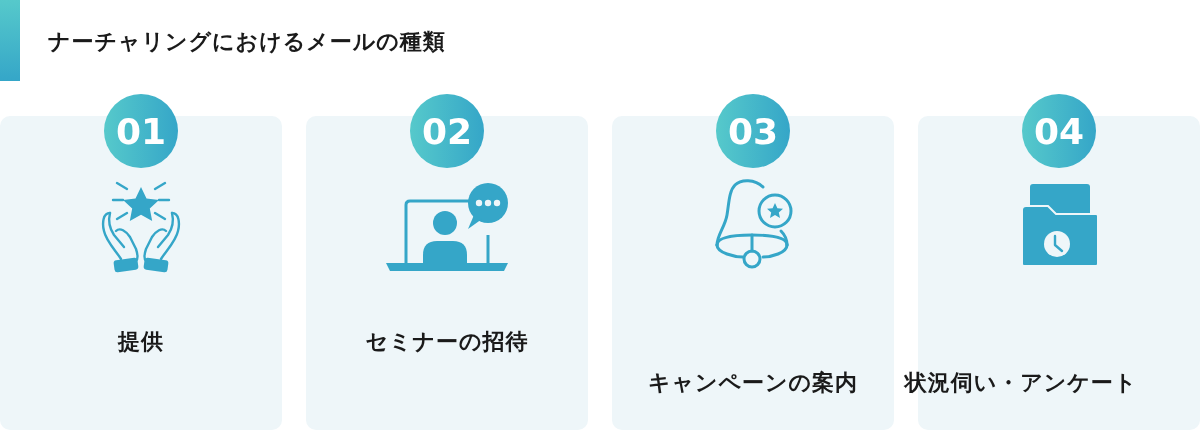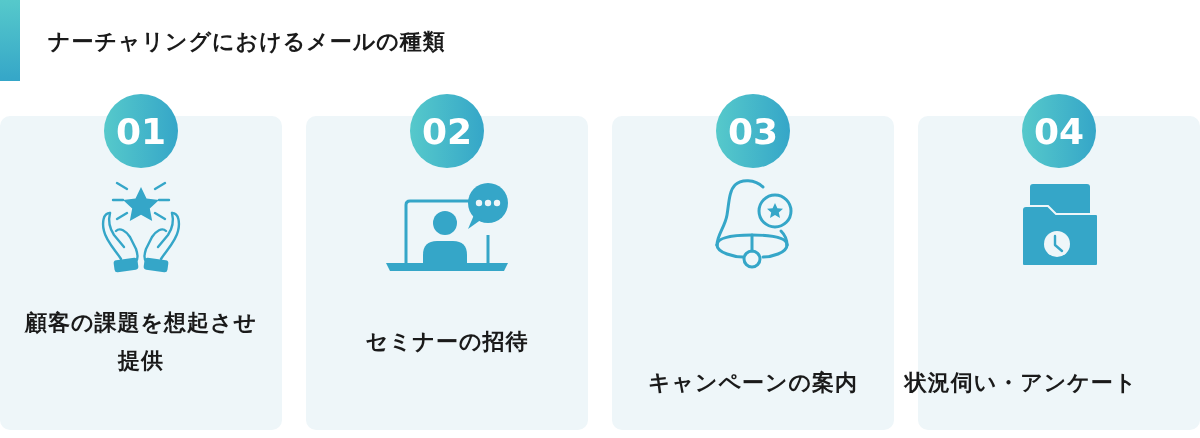--- a/index.html
+++ b/index.html
@@ -68,21 +68,20 @@
     </g>
 
     <path d="M55 12 L60.5 23.5 L73 25 L63.8 33.5 L66.2 46 L55 39.8 L43.8 46 L46.2 33.5 L37 25 L49.5 23.5 Z" fill="#35A6C8"></path>
 
     <rect x="28" y="84" width="24" height="12" rx="3" fill="#35A6C8" transform="rotate(-8 40 90)"></rect>
     <rect x="58" y="84" width="24" height="12" rx="3" fill="#35A6C8" transform="rotate(8 70 90)"></rect>
   </svg>
 </div>
 <div class="card-text" style="left:0px;">
   <div>
-    <span>顧客の課題を想起させ</span>
     <span>提供</span>
   </div>
 </div>
 
 <div class="card" style="left:306px;"></div>
 <div class="badge" style="left:410px;">02</div>
 <div class="icon" style="left:377px;">
   <svg width="130" height="96" viewBox="0 0 130 96">
 
     <path d="M24 90 L24 28 Q24 24 28 24 L88 24" fill="none" stroke="#35A6C8" stroke-width="3"></path>

